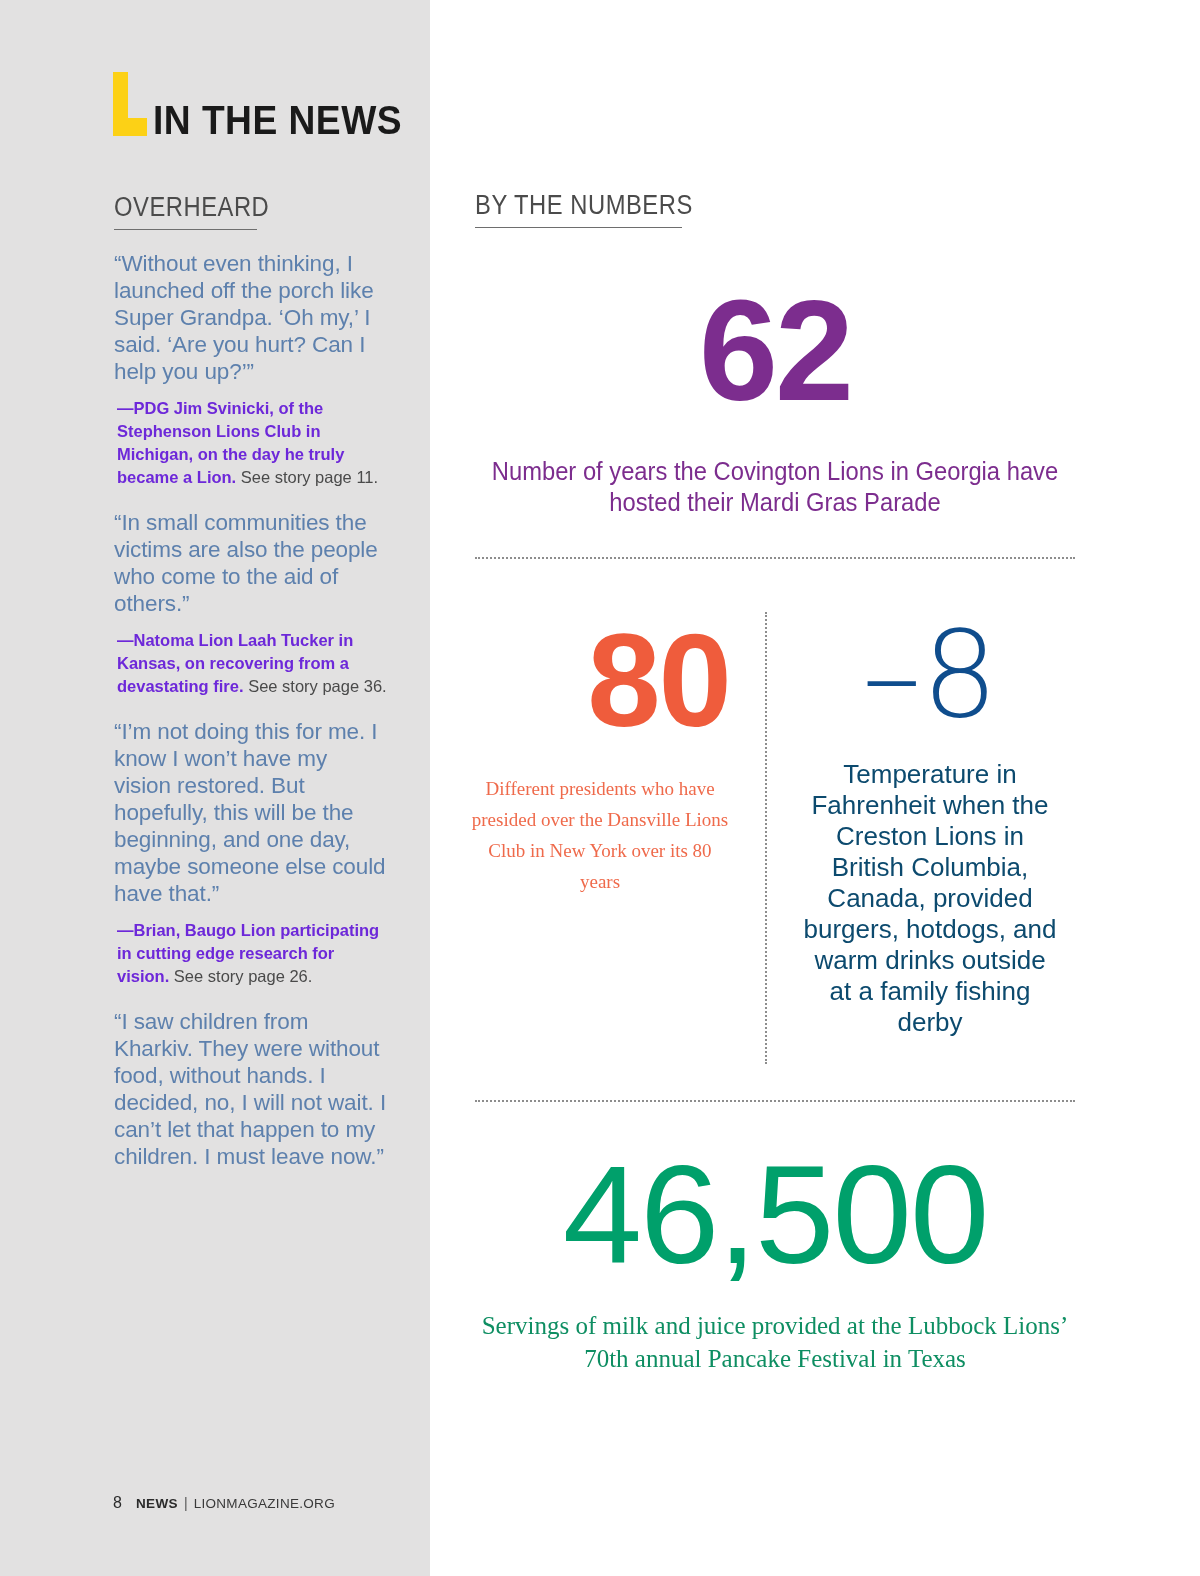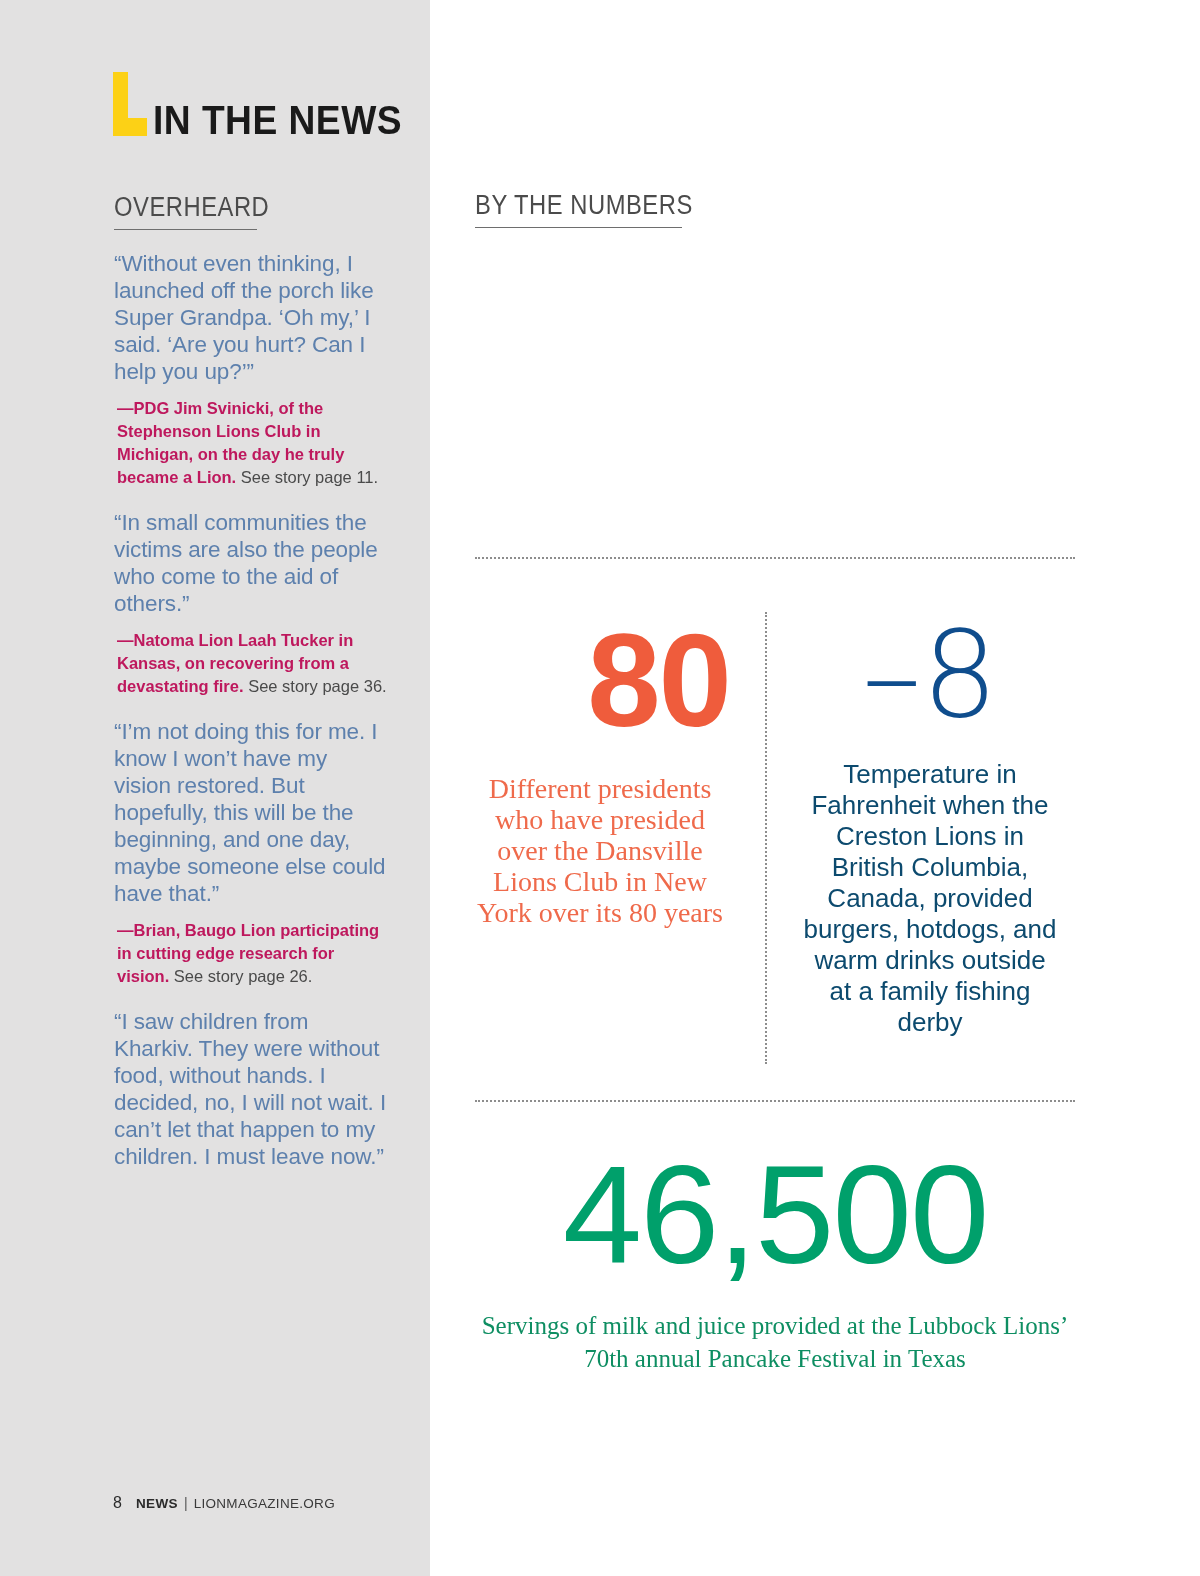--- a/index.html
+++ b/index.html
@@ -105,21 +105,21 @@
     letter-spacing: -0.1px;
     margin: 0;
   }
   .attrib {
     margin: 12px 0 0 0;
     font-size: 16.5px;
     line-height: 23px;
     color: #3c3c3c;
     padding-left: 3px;
   }
-  .attrib b { font-weight: bold; color: #be185d; }
+  .attrib b { font-weight: bold; color: #6d28d9; }
   .attrib span { font-weight: normal; color: #4a4a4a; }
 
   
   .footer {
     position: absolute;
     left: 113px;
     top: 1494px;
     display: flex;
     align-items: baseline;
     color: #2b2b2b;
@@ -186,21 +186,21 @@
   
   .stat-80 { left: 470px; top: 615px; width: 260px; }
   .stat-80 .stat-num {
     font-size: 132px; font-weight: bold; color: #ef5c3c;
     letter-spacing: -2px;
     text-align: right;
   }
   .stat-80 .stat-cap {
     margin-top: 26px;
     font-family: "Liberation Serif", serif;
-    font-size: 28px; line-height: 31px; color: #ef6a4b;
+    font-size: 19px; line-height: 31px; color: #ef6a4b;
   }
 
   
   .stat-m8 { left: 800px; top: 615px; width: 260px; }
   .stat-m8 .stat-num {
     font-size: 120px; font-weight: 300; color: #0f4d8d;
     letter-spacing: 0px;
     font-family: "DejaVu Sans", sans-serif;
   }
   .stat-m8 .stat-cap {
@@ -263,20 +263,24 @@
     <span class="brand">NEWS</span>
     <span class="sep">|</span>
     <span class="site">LIONMAGAZINE.ORG</span>
   </div>
 
   <div class="numbers">
     <div class="sec-head">BY THE NUMBERS</div>
     <div class="sec-rule"></div>
   </div>
 
+  <div class="stat stat-62">
+    <p class="stat-num">62</p>
+    <p class="stat-cap">Number of years the Covington Lions in Georgia have hosted their Mardi Gras Parade</p>
+  </div>
 
   <hr class="hr-dotted" style="top:557px;">
 
   <div class="stat stat-80">
     <p class="stat-num">80</p>
     <p class="stat-cap">Different presidents who have presided over the Dansville Lions Club in New York over its 80 years</p>
   </div>
 
   <div class="vr-dotted"></div>
 

